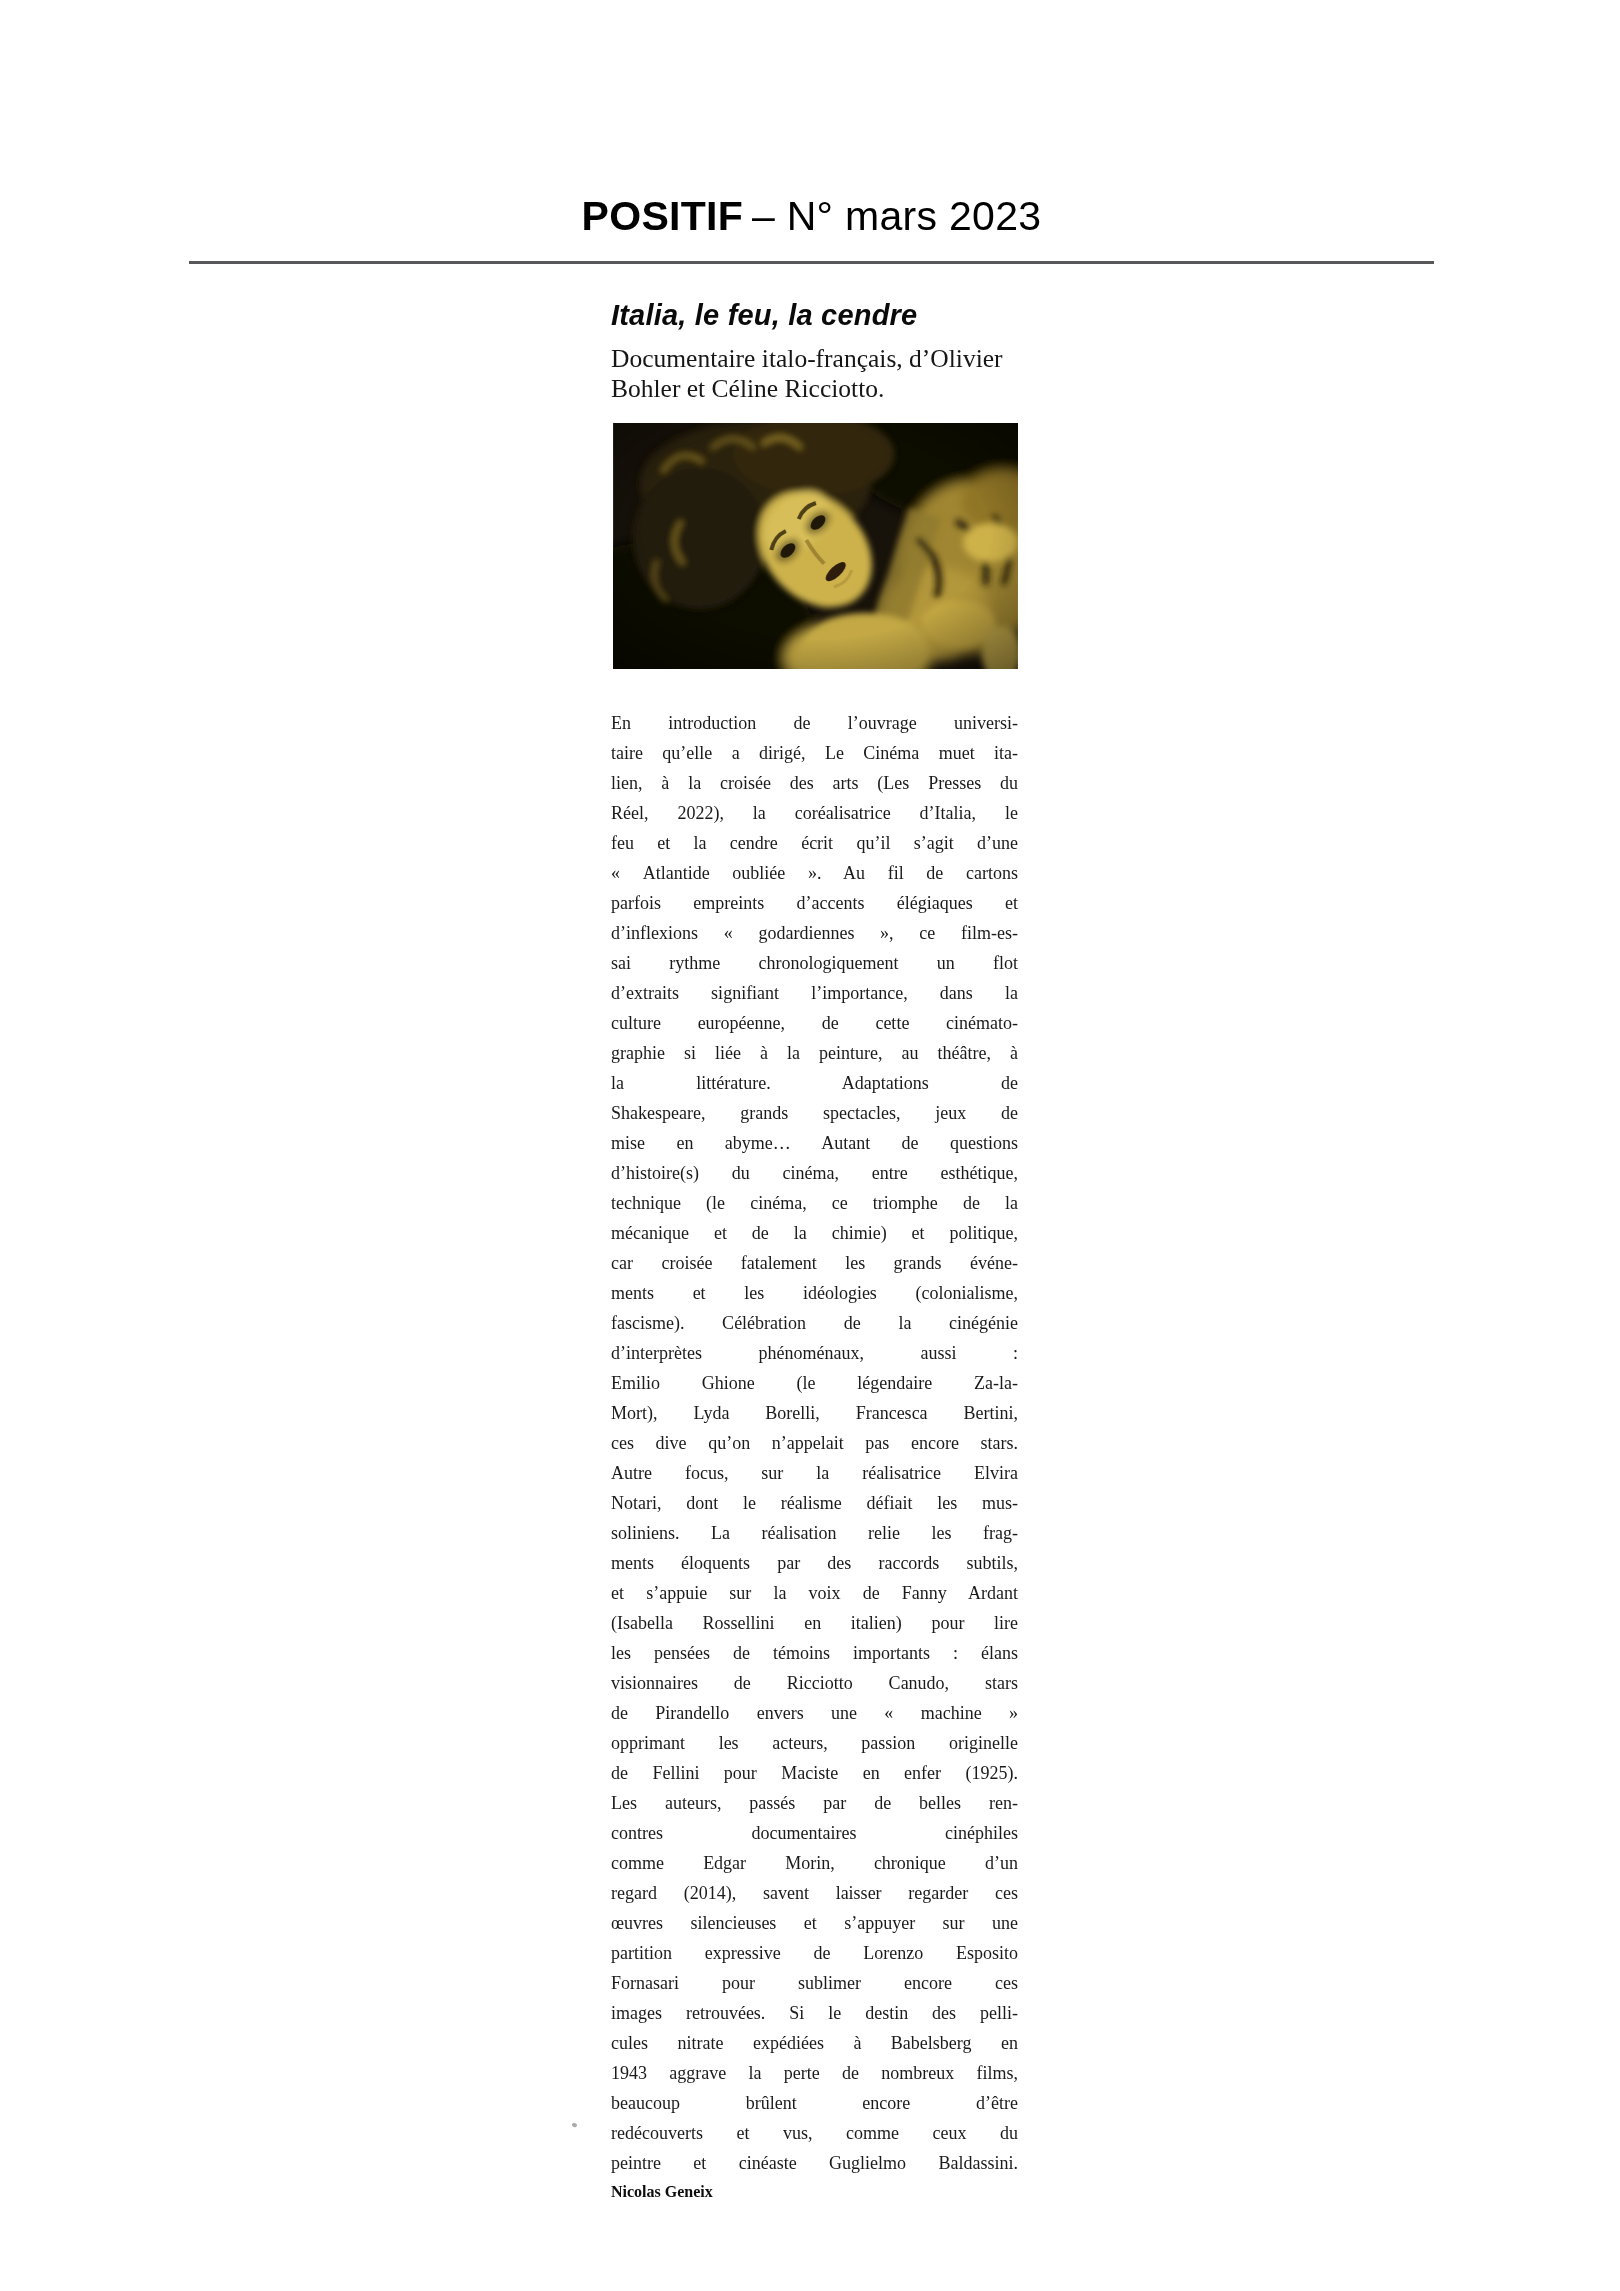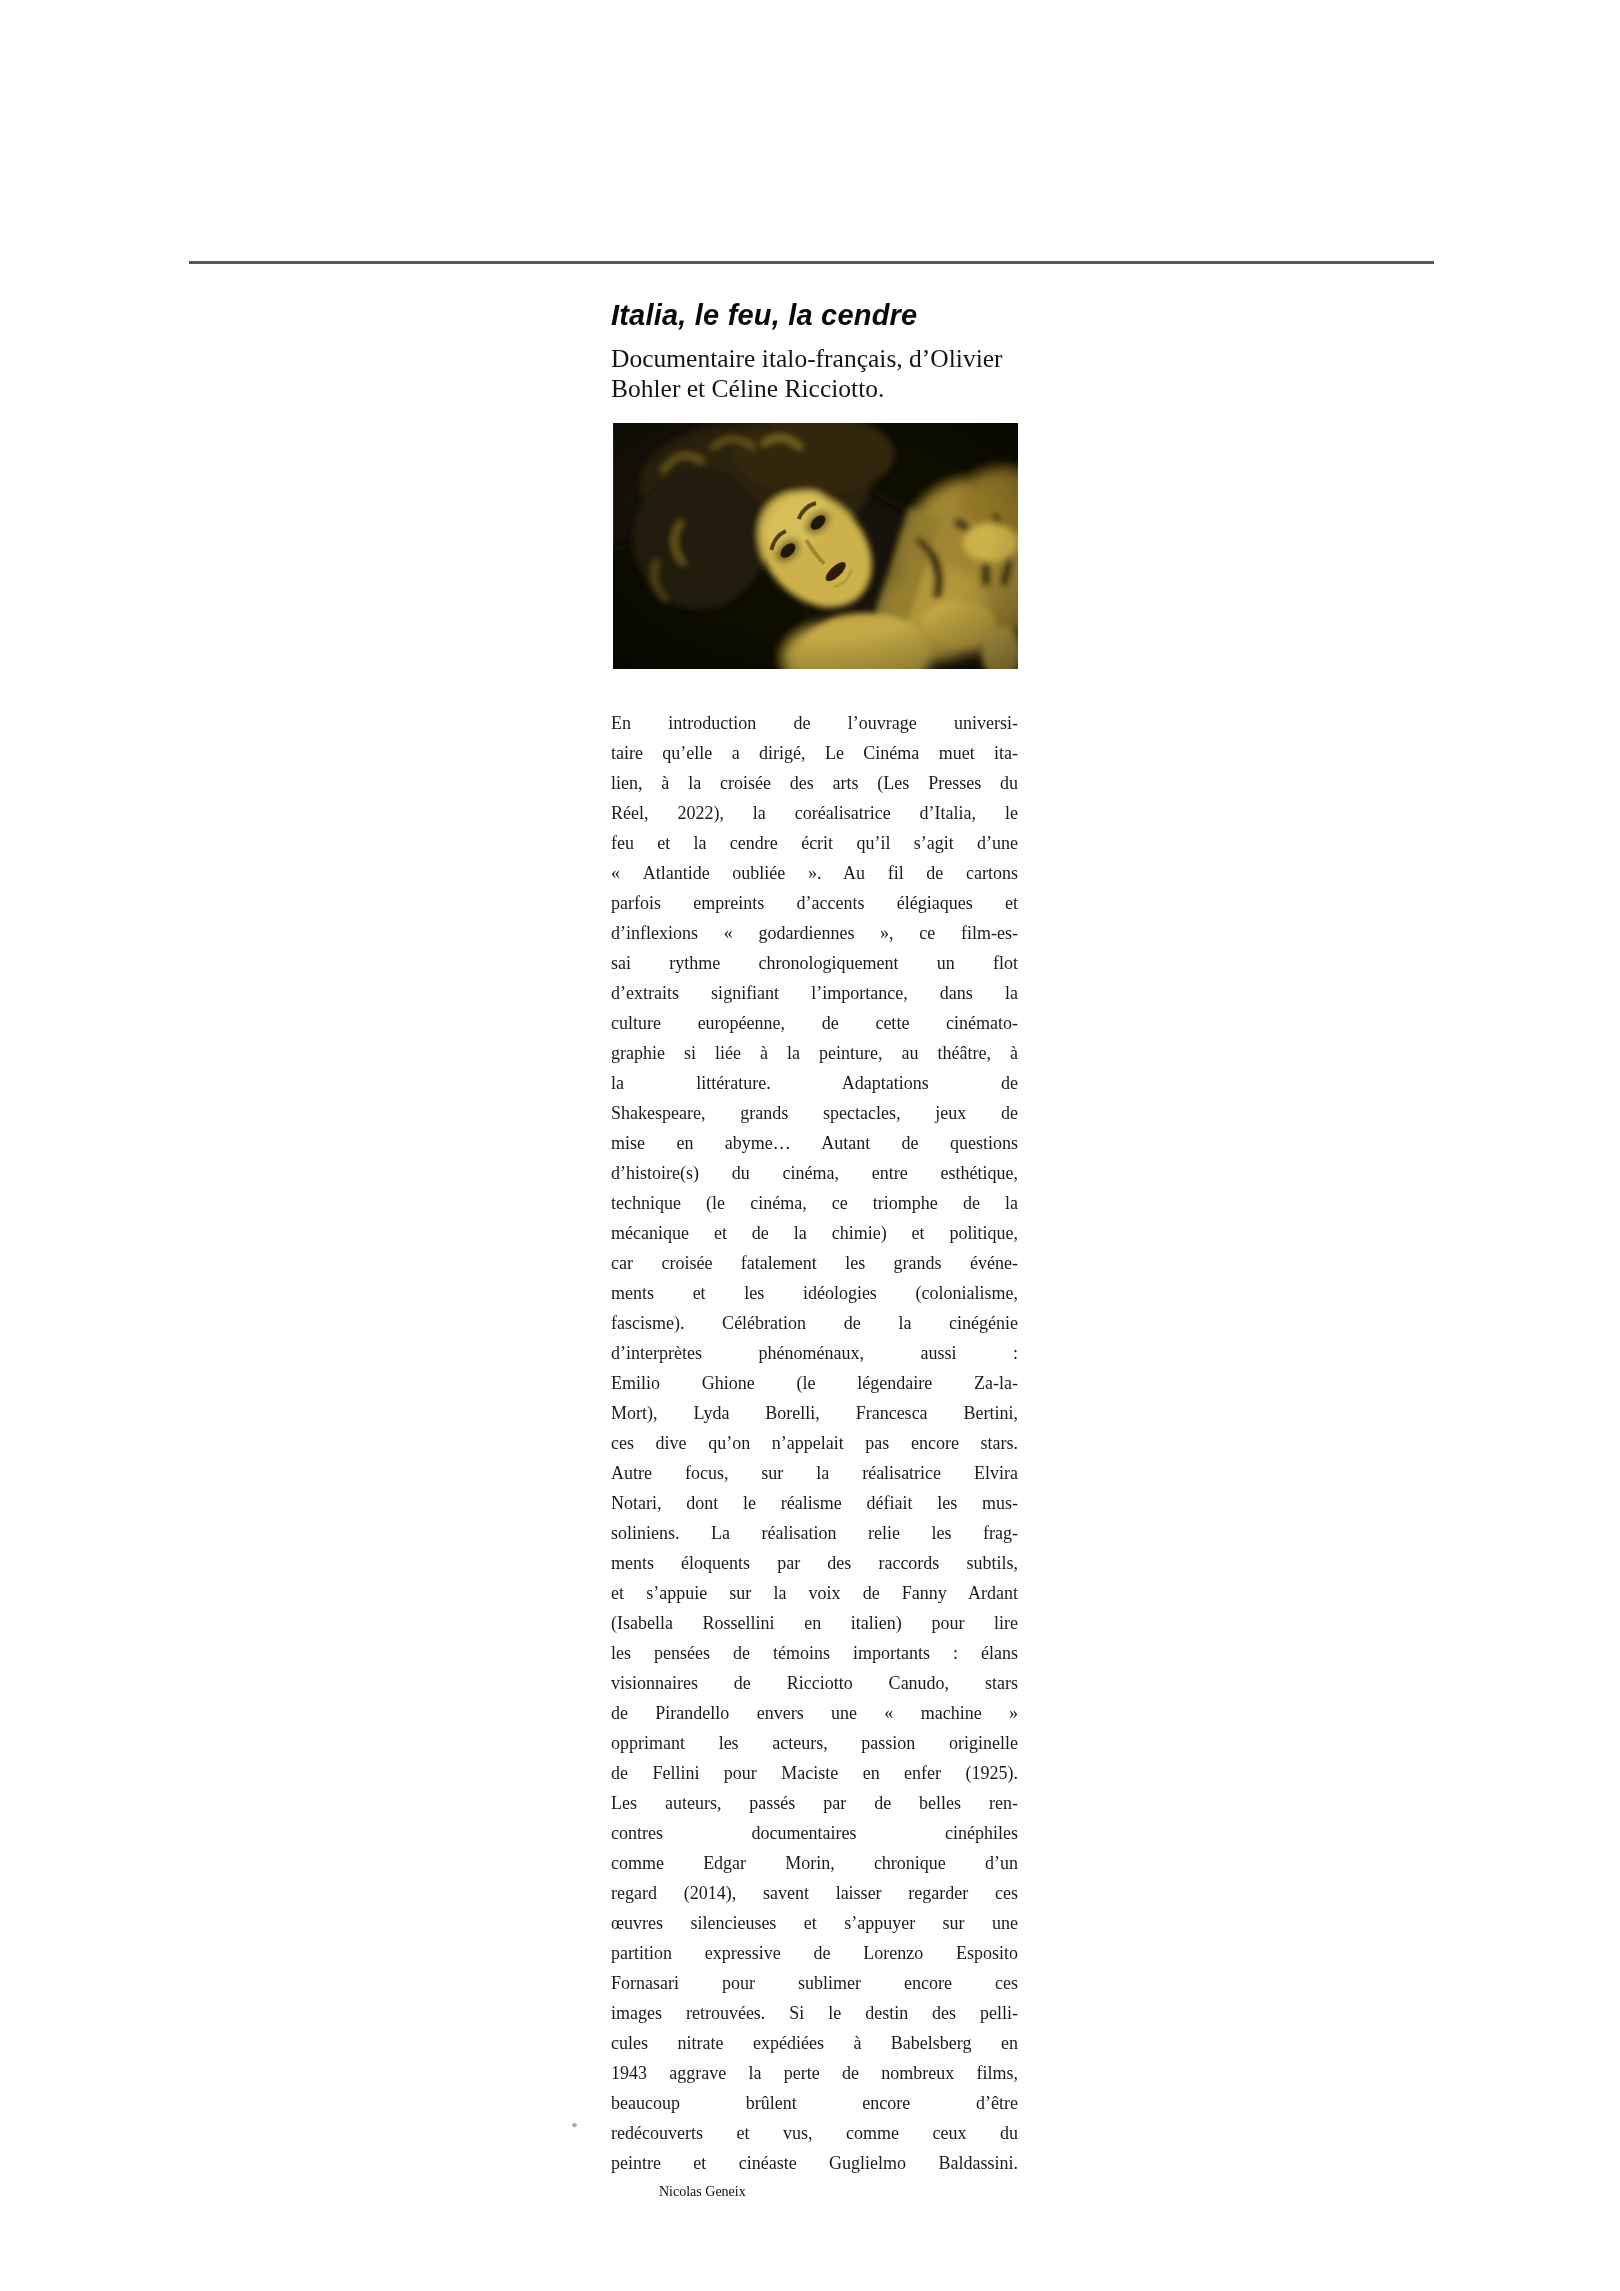--- a/index.html
+++ b/index.html
@@ -27,32 +27,35 @@
   .photo{position:absolute;left:613px;top:423px;width:405px;height:246px;}
   .photo svg{display:block;width:405px;height:246px;}
   .body{position:absolute;left:611px;top:708px;width:407px;font-size:18px;}
   .bline{
     height:30px;line-height:30px;overflow:hidden;
     text-align:justify;text-align-last:justify;
   }
   .it{}
   .byline{
     position:absolute;left:611px;top:2177px;width:407px;height:30px;line-height:30px;
-    font-size:14px;font-weight:400;color:#0d0d0d;margin-left:48px;
+    font-size:16px;font-weight:700;color:#0d0d0d;
   }
   .speck{
     position:absolute;left:572px;top:2123px;width:4.9px;height:3.9px;background:#8d8d8d;
     border-radius:60% 50% 55% 45%;opacity:.75;transform:rotate(20deg);
   }
 </style>
 </head>
 <body>
 
 <div class="page">
 
+  <div class="header">
+    <span class="mag">POSITIF</span><span class="issue">– N° mars 2023</span>
+  </div>
 
   <div class="rule"></div>
 
   <div class="title">Italia, le feu, la cendre</div>
 
   <div class="subtitle">
     <div>Documentaire italo-français, d’Olivier</div>
     <div>Bohler et Céline Ricciotto.</div>
   </div>
 

